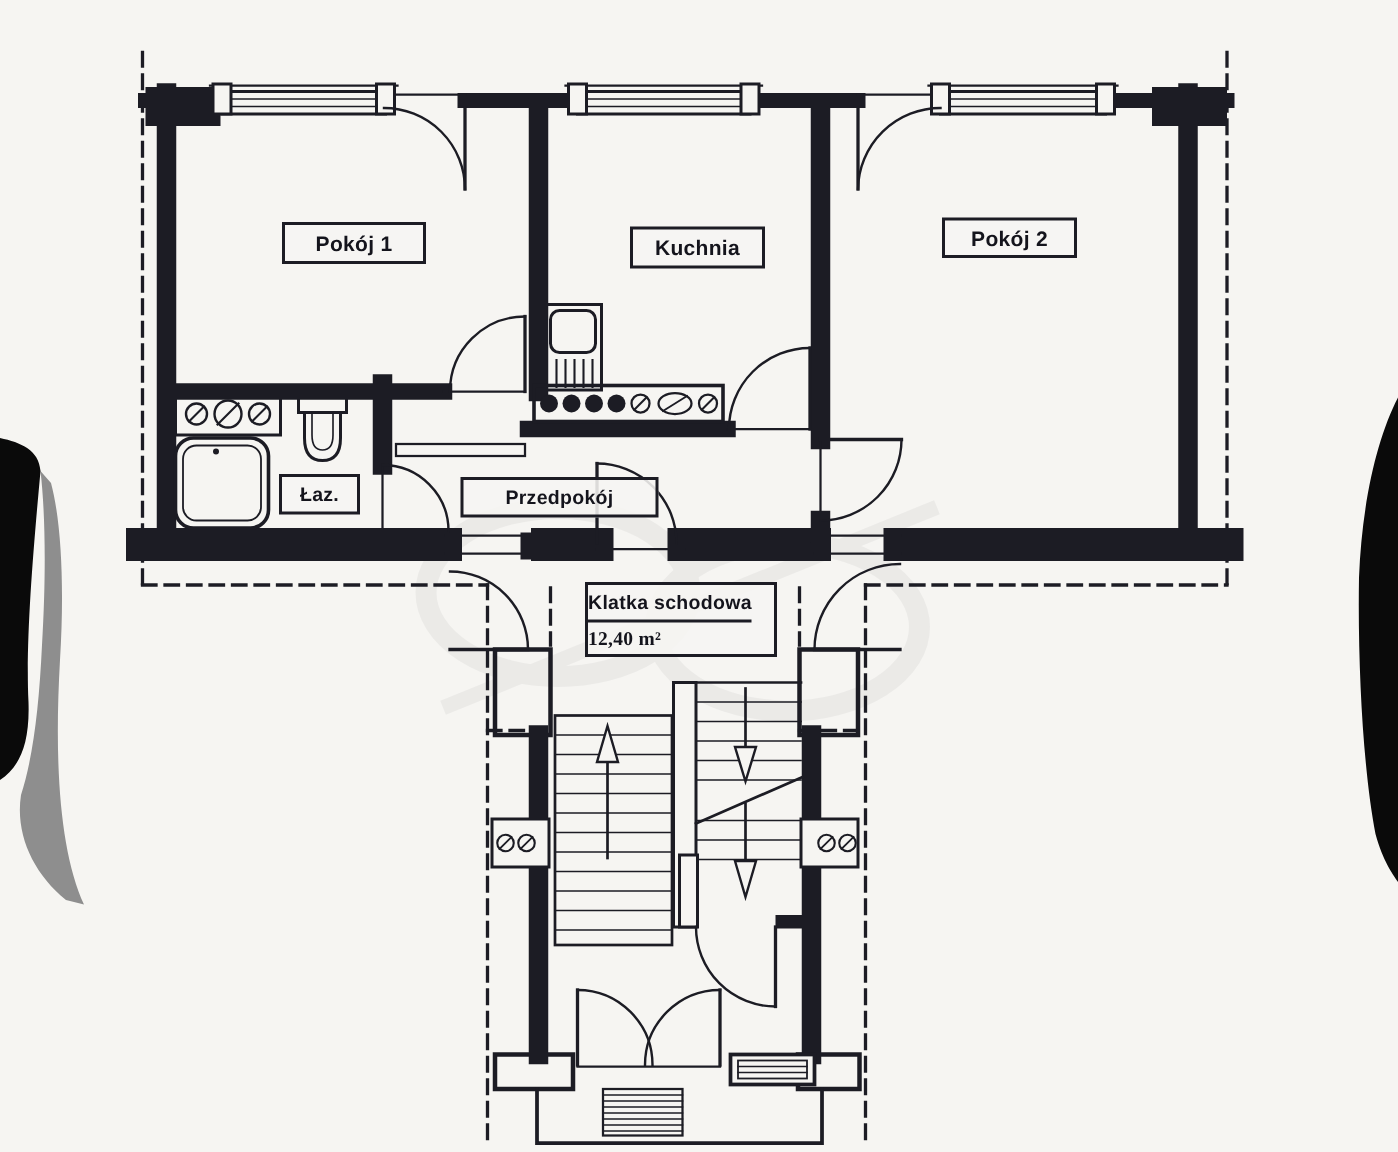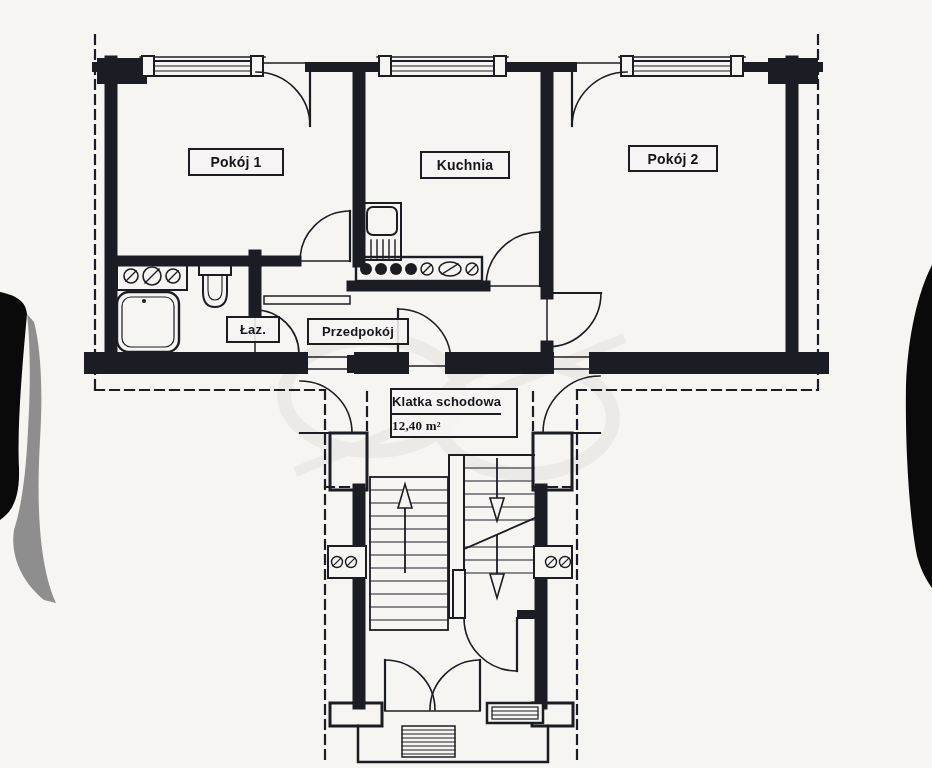--- a/index.html
+++ b/index.html
@@ -7,22 +7,22 @@
   #stage{position:relative;width:932px;height:768px;background:#f6f5f2;
          font-family:"Liberation Sans",sans-serif;}
   #plan-svg{position:absolute;left:0;top:0;}
   .room-label{position:absolute;border:2px solid #1c1c24;background:rgba(246,245,242,.88);
       display:flex;align-items:center;justify-content:center;
       font:700 14px "Liberation Sans",sans-serif;color:#14141c;letter-spacing:.2px;
       box-sizing:border-box;white-space:nowrap;}
   #label-pokoj1{left:188px;top:148px;width:96px;height:28px;}
   #label-kuchnia{left:404px;top:151px;width:90px;height:28px;margin-left:16px;}
   #label-pokoj2{left:628px;top:145px;width:90px;height:27px;}
-  #label-laz{left:186px;top:316px;width:54px;height:27px;font-size:13px;margin-left:40px;}
-  #label-przedpokoj{left:307px;top:318px;width:102px;height:27px;font-size:13px;}
+  #label-laz{left:186px;top:316px;width:54px;height:27px;font-size:13px;}
+  #label-przedpokoj{left:307px;top:318px;width:132px;height:27px;font-size:13px;}
   #label-klatka{left:390px;top:388px;width:128px;height:50px;flex-direction:column;
       justify-content:stretch;align-items:flex-start;padding:0;font-size:13px;}
   #label-klatka .row1{flex:0 0 23px;border-bottom:2px solid #1c1c24;display:flex;
       align-items:center;justify-content:center;}
   #label-klatka .row2{flex:1;display:flex;align-items:center;justify-content:center;font-family:Liberation Serif, serif;}
 </style>
 </head>
 <body>
 
 <div id="stage">

